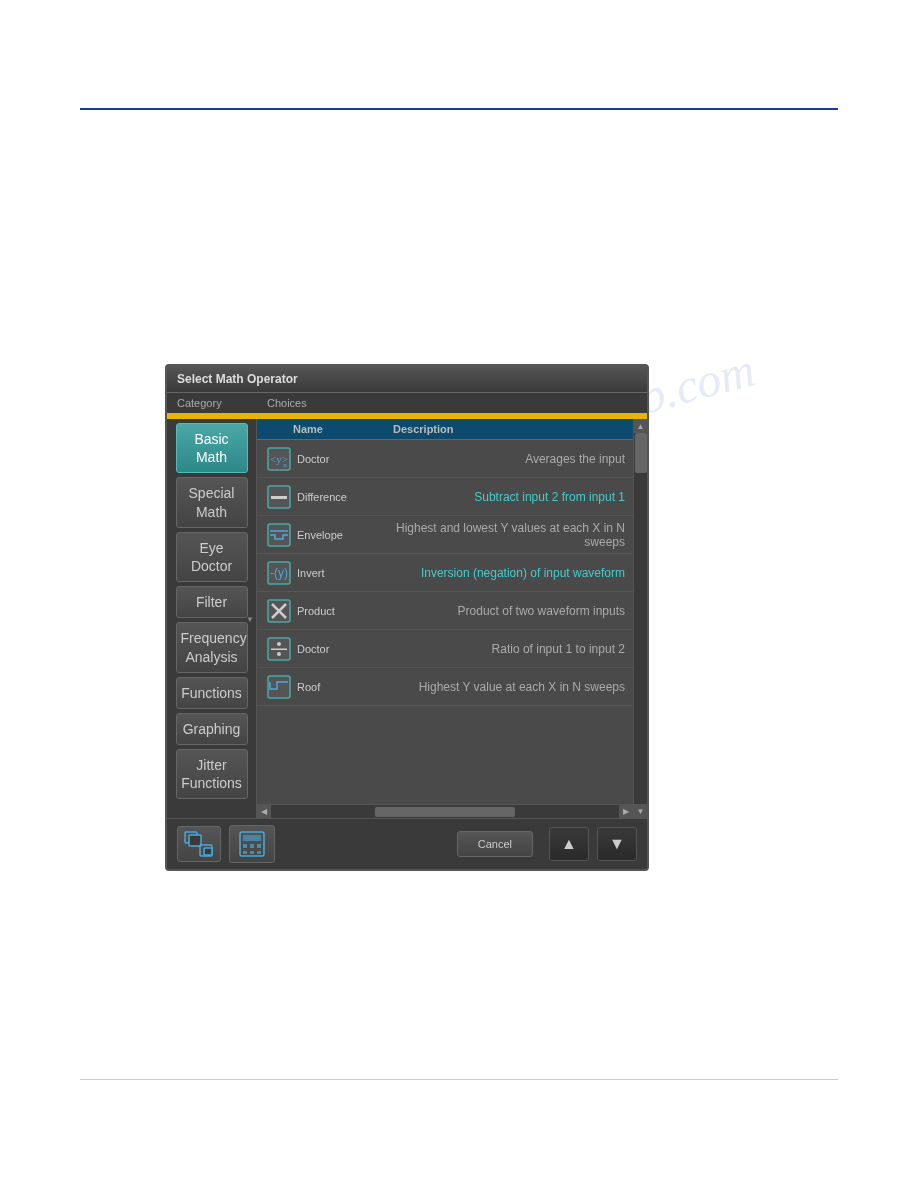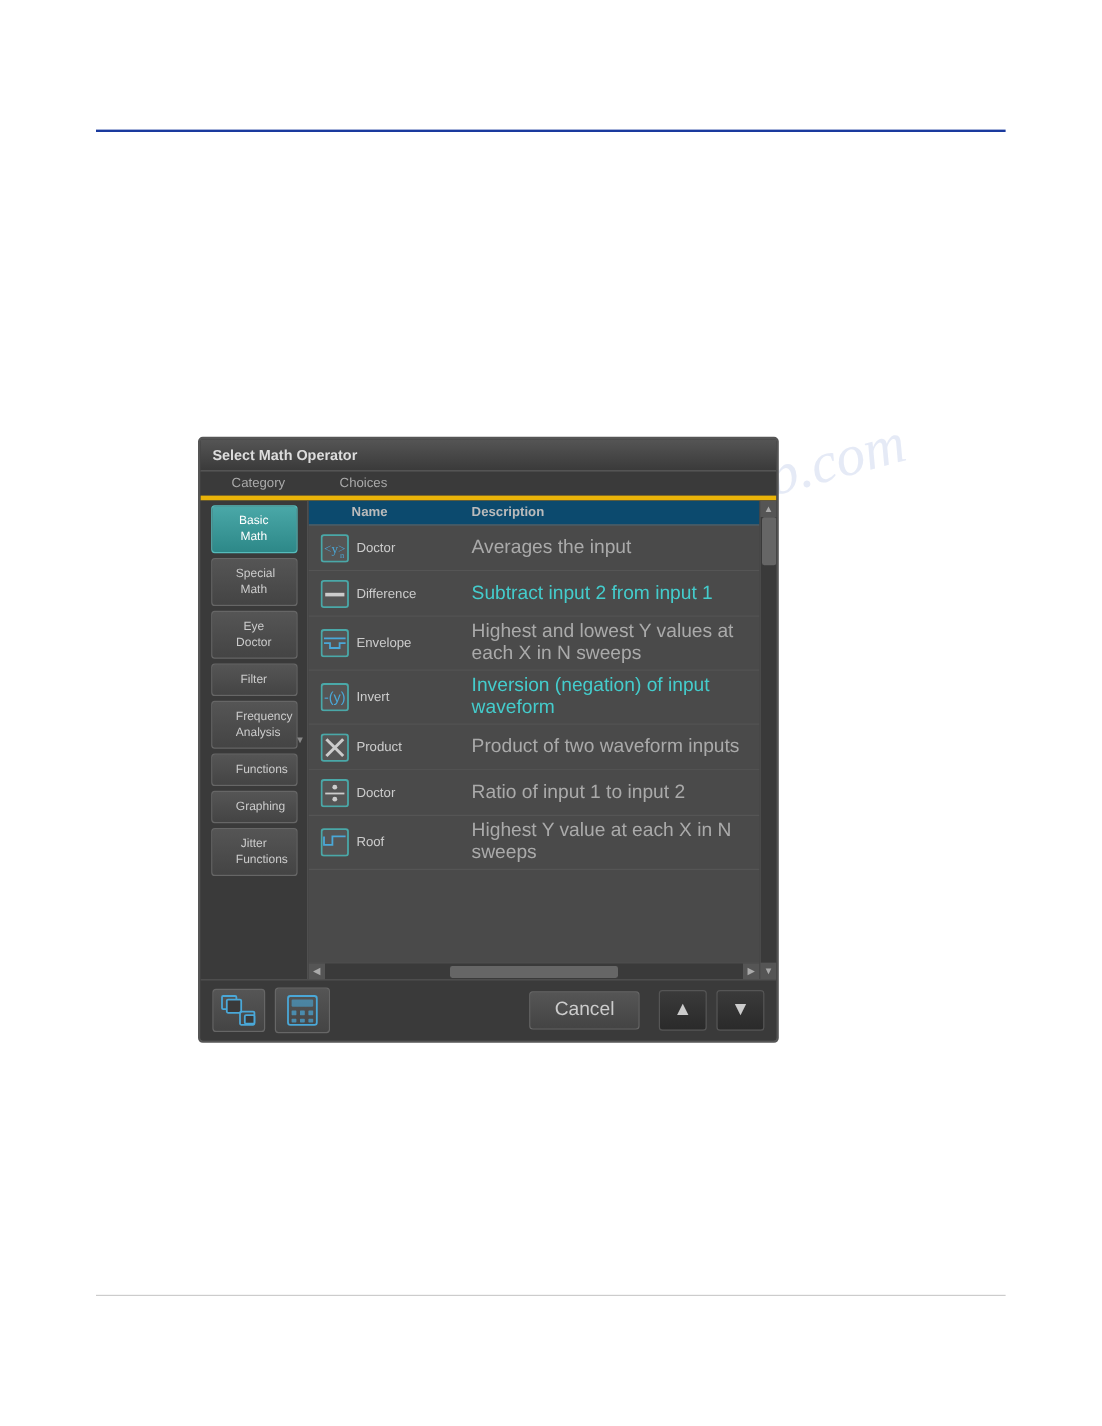--- a/index.html
+++ b/index.html
@@ -72,22 +72,22 @@
     .dialog-columns {
       display: flex;
       flex: 1;
       overflow: hidden;
     }
 
     
     .col-header-row {
       display: flex;
       background: #3a3a3a;
-      border-bottom: 4px solid #eab308;
-      padding: 4px 16px;
+      border-bottom: 6px solid #eab308;
+      padding: 4px 0;
     }
 
     .col-header-category {
       width: 90px;
       padding-left: 10px;
       color: #aaa;
       font-size: 11px;
     }
 
     .col-header-choices {
@@ -104,26 +104,26 @@
       border-right: 1px solid #555;
       overflow-y: auto;
       position: relative;
       flex-shrink: 0;
     }
 
     .category-btn {
       display: block;
       width: 72px;
       margin: 4px auto;
-      padding: 6px 20px;
+      padding: 6px 4px;
       background: linear-gradient(to bottom, #555, #444);
       border: 1px solid #666;
       border-radius: 3px;
       color: #ccc;
-      font-size: 10px;
+      font-size: 14px;
       text-align: center;
       cursor: pointer;
       line-height: 1.3;
     }
 
     .category-btn.active {
       background: linear-gradient(to bottom, #4aa8a8, #2d8888);
       border-color: #5bb;
       color: #fff;
     }
@@ -203,22 +203,23 @@
 
     .choice-name {
       width: 100px;
       color: #ccc;
       font-size: 11px;
       padding-left: 4px;
     }
 
     .choice-desc {
       flex: 1;
-      font-size: 16px;
+      font-size: 12px;
       color: #aaa;
+      text-align: right;
     }
 
     .choice-desc.highlight {
       color: #4cc;
     }
 
     
     .scrollbar-col {
       width: 14px;
       background: #3a3a3a;
@@ -305,21 +306,21 @@
       border-top: 1px solid #555;
       gap: 8px;
     }
 
     .footer-btn {
       padding: 4px 8px;
       background: linear-gradient(to bottom, #555, #444);
       border: 1px solid #666;
       border-radius: 3px;
       color: #ccc;
-      font-size: 16px;
+      font-size: 11px;
       cursor: pointer;
       display: flex;
       align-items: center;
       justify-content: center;
     }
 
     .footer-btn.cancel {
       padding: 6px 20px;
       margin-left: auto;
       margin-right: 8px;

